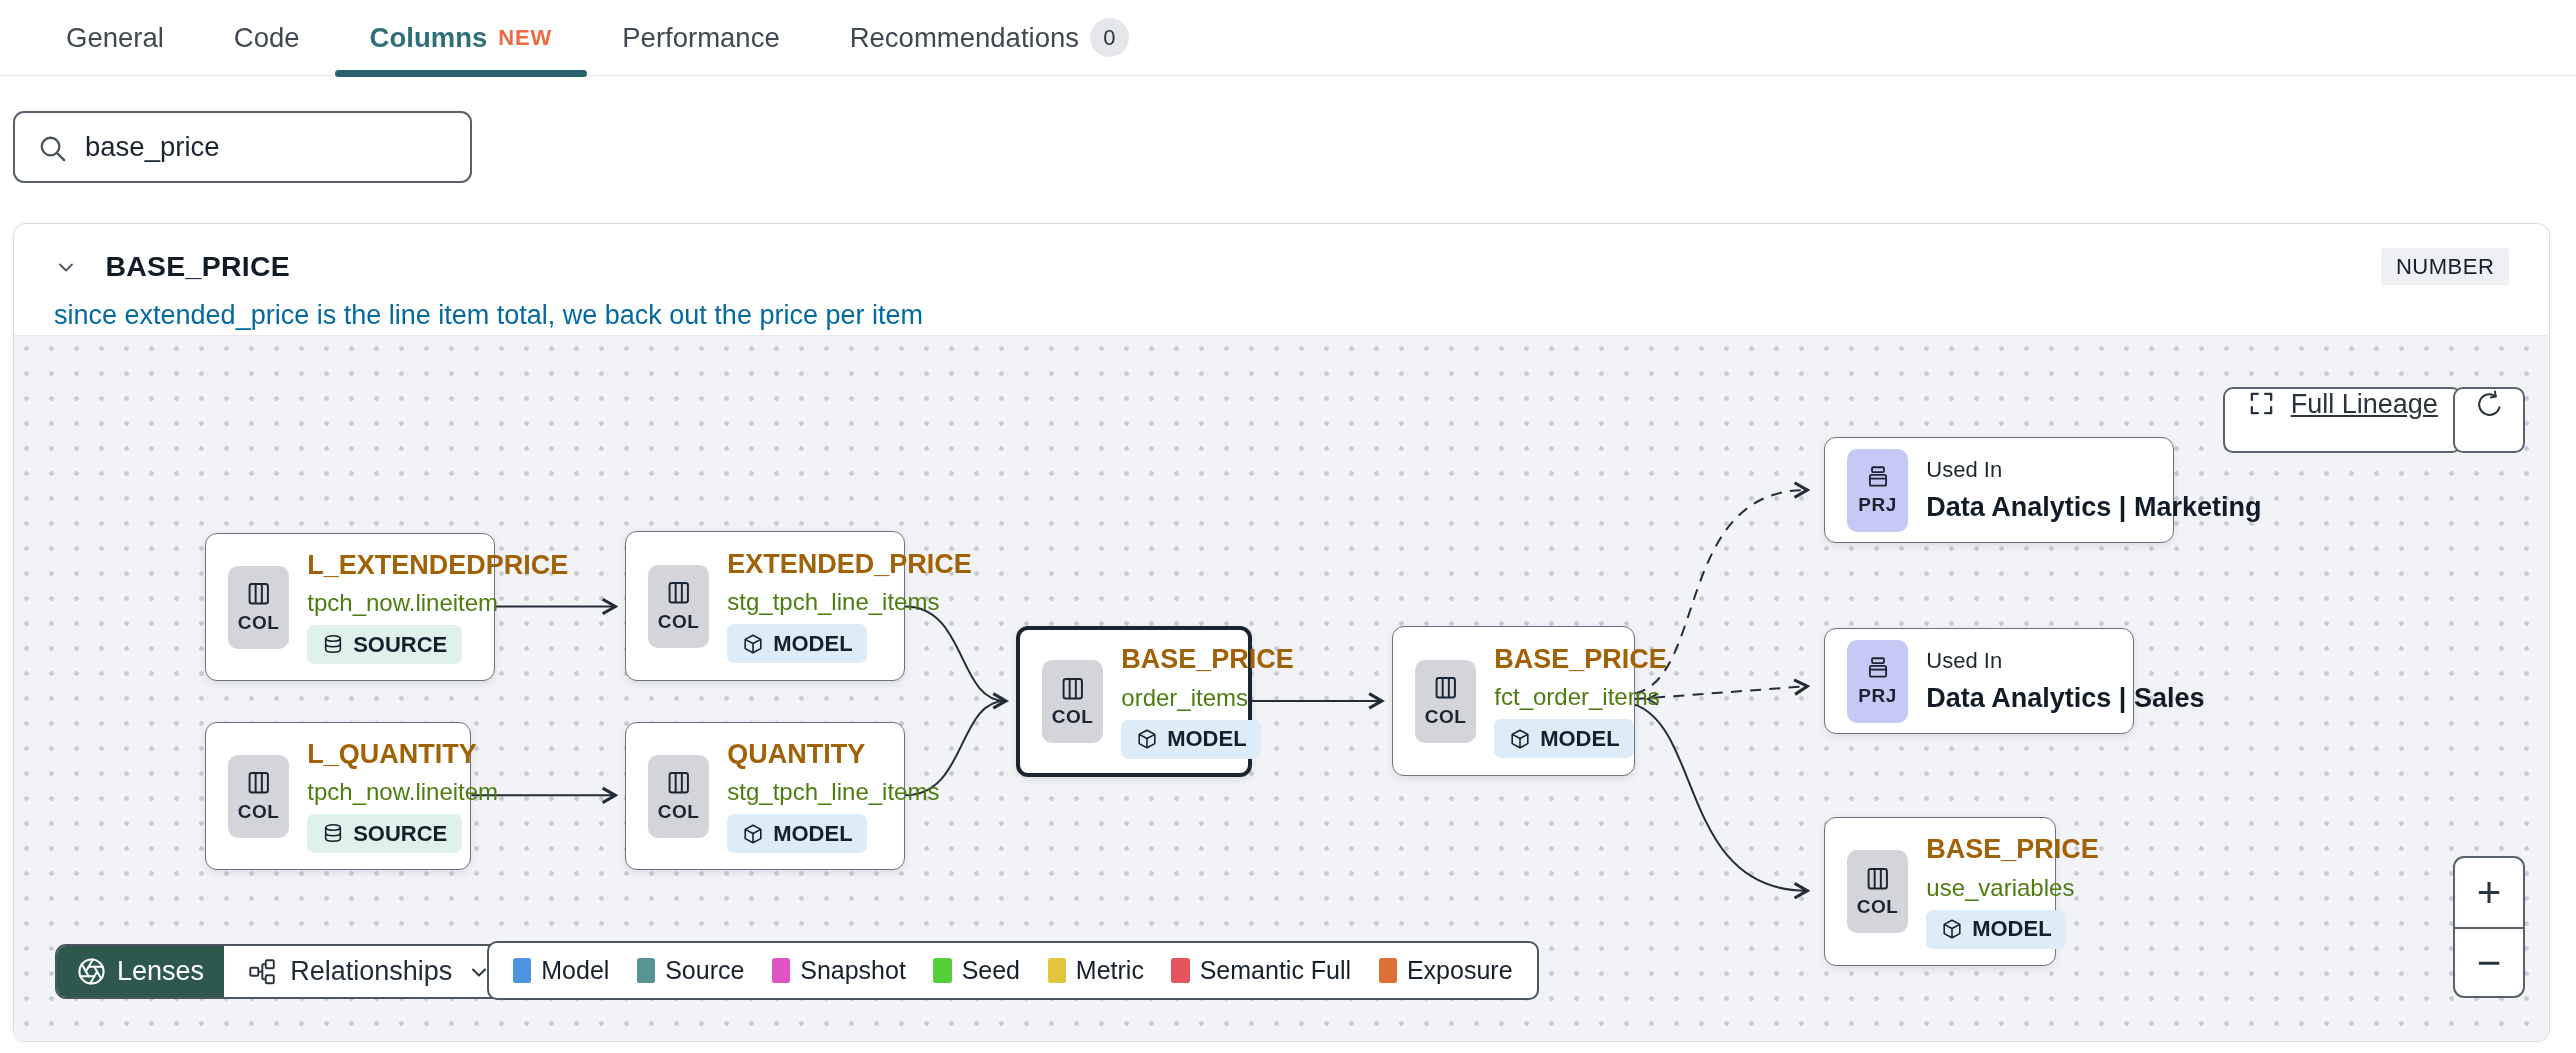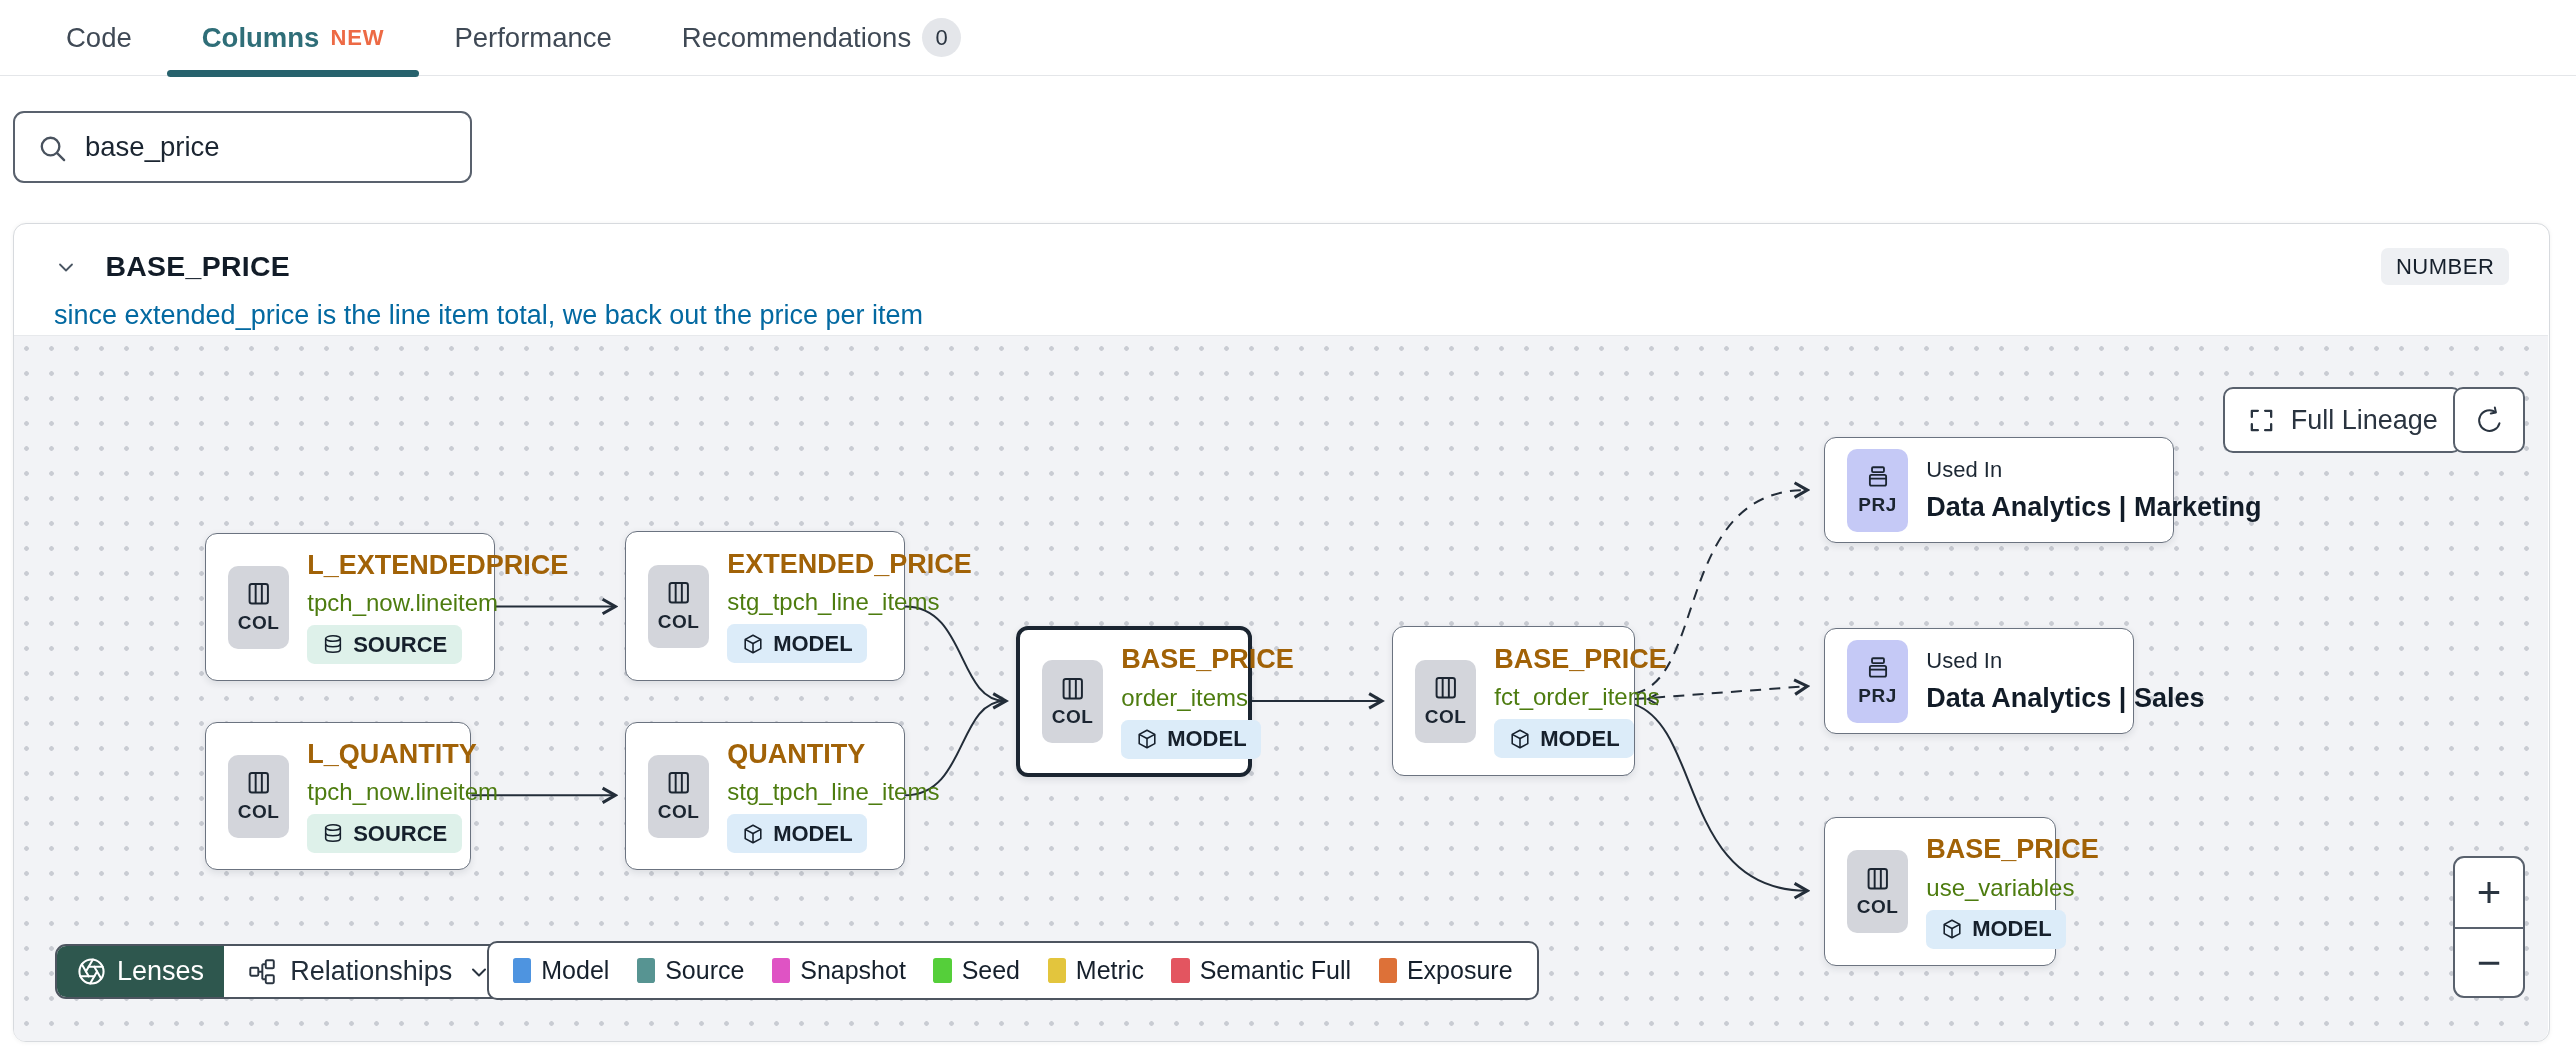--- a/index.html
+++ b/index.html
@@ -27,21 +27,21 @@
   .search input { position:absolute; inset:0; border:none; outline:none; background:transparent;
     font-family:inherit; font-size:27.5px; color:#1b2531; padding-left:70px; }
 
   
   .panel { position:absolute; left:13px; top:223px; width:2537px; height:819px;
     border:1.8px solid #d7dade; border-radius:13px; background:#fff;
     box-shadow:0 0.9px 4.6px rgba(20,30,45,0.05); }
   .panel-head { height:111px; padding:24px 40px 0 40px; }
   .head-row { display:flex; align-items:center; gap:27.5px; }
   .col-title { font-size:28.4px; font-weight:700; color:#121c28; letter-spacing:0.3px; }
-  .type-badge { margin-left:auto; background:#eef0f3; border-radius:7px; padding:5.5px 14.7px;
+  .type-badge { margin-left:auto; background:#eef0f3; border-radius:1px; padding:5.5px 14.7px;
     font-size:22px; color:#16202c; letter-spacing:0.5px; }
   .desc { margin-top:14.7px; font-size:27px; color:#0369a1; }
 
   
   .canvas { position:absolute; left:0; top:111px; width:2534px; height:706px;
     background-color:#f2f3f6; border-top:0.9px solid #e7e9ec; border-radius:0 0 11px 11px;
     background-image:radial-gradient(circle,#c9ccd3 2px, transparent 2.6px);
     background-size:25px 25px; overflow:hidden; }
   .edges { position:absolute; left:0; top:0; pointer-events:none; }
 
@@ -59,21 +59,21 @@
   .nsub { font-size:24px; color:#4d7c0f; white-space:nowrap; }
   .nbadge { display:flex; align-items:center; gap:9.2px; border-radius:7.3px; padding:6.4px 14.7px;
     font-size:22px; font-weight:700; color:#16202c; }
   .nbadge.source { background:#def1ea; }
   .nbadge.model { background:#dcecf9; }
   .kicker { font-size:22px; color:#1d2834; }
   .ntitle2 { font-size:27px; font-weight:600; color:#121c28; white-space:nowrap; }
 
   
   .ctrl { position:absolute; background:#fff; border:2.3px solid #59616d; border-radius:10px;
-    display:flex; align-items:center; justify-content:center; cursor:pointer; color:#2a3440; }
+    display:flex; align-items:flex-start; justify-content:center; cursor:pointer; color:#2a3440;text-decoration:underline; }
   .fullbtn { left:2209px; top:51px; height:66px; padding:0 22px; gap:14.7px; font-size:27px; }
   .refreshbtn { left:2439px; top:51px; width:72px; height:66px; }
   .zoomstack { position:absolute; left:2439px; top:520px; width:72px;
     border:2.3px solid #59616d; border-radius:11px; background:#fff; overflow:hidden; }
   .zbtn { height:69px; display:flex; align-items:center; justify-content:center;
     font-size:42px; color:#2a3440; cursor:pointer; }
   .zbtn + .zbtn { border-top:2.3px solid #59616d; }
 
   .lensbar { position:absolute; left:41px; top:608px; height:55px; display:flex;
     border:2.3px solid #4d5560; border-radius:11px; overflow:hidden; background:#fff; }
@@ -89,20 +89,23 @@
   .sw { width:18.3px; height:25px; border-radius:2.8px; display:inline-block; }
 
   svg.ic { flex:0 0 auto; }
 </style>
 </head>
 <body>
 
 <div class="page">
 
   <div class="tabbar">
+    <div class="tab">
+      <span class="lbl">General</span>
+    </div>
     <div class="tab">
       <span class="lbl">Code</span>
     </div>
     <div class="tab active">
       <span class="lbl">Columns</span>
       <span class="new-badge">NEW</span>
     </div>
     <div class="tab">
       <span class="lbl">Performance</span>
     </div>

